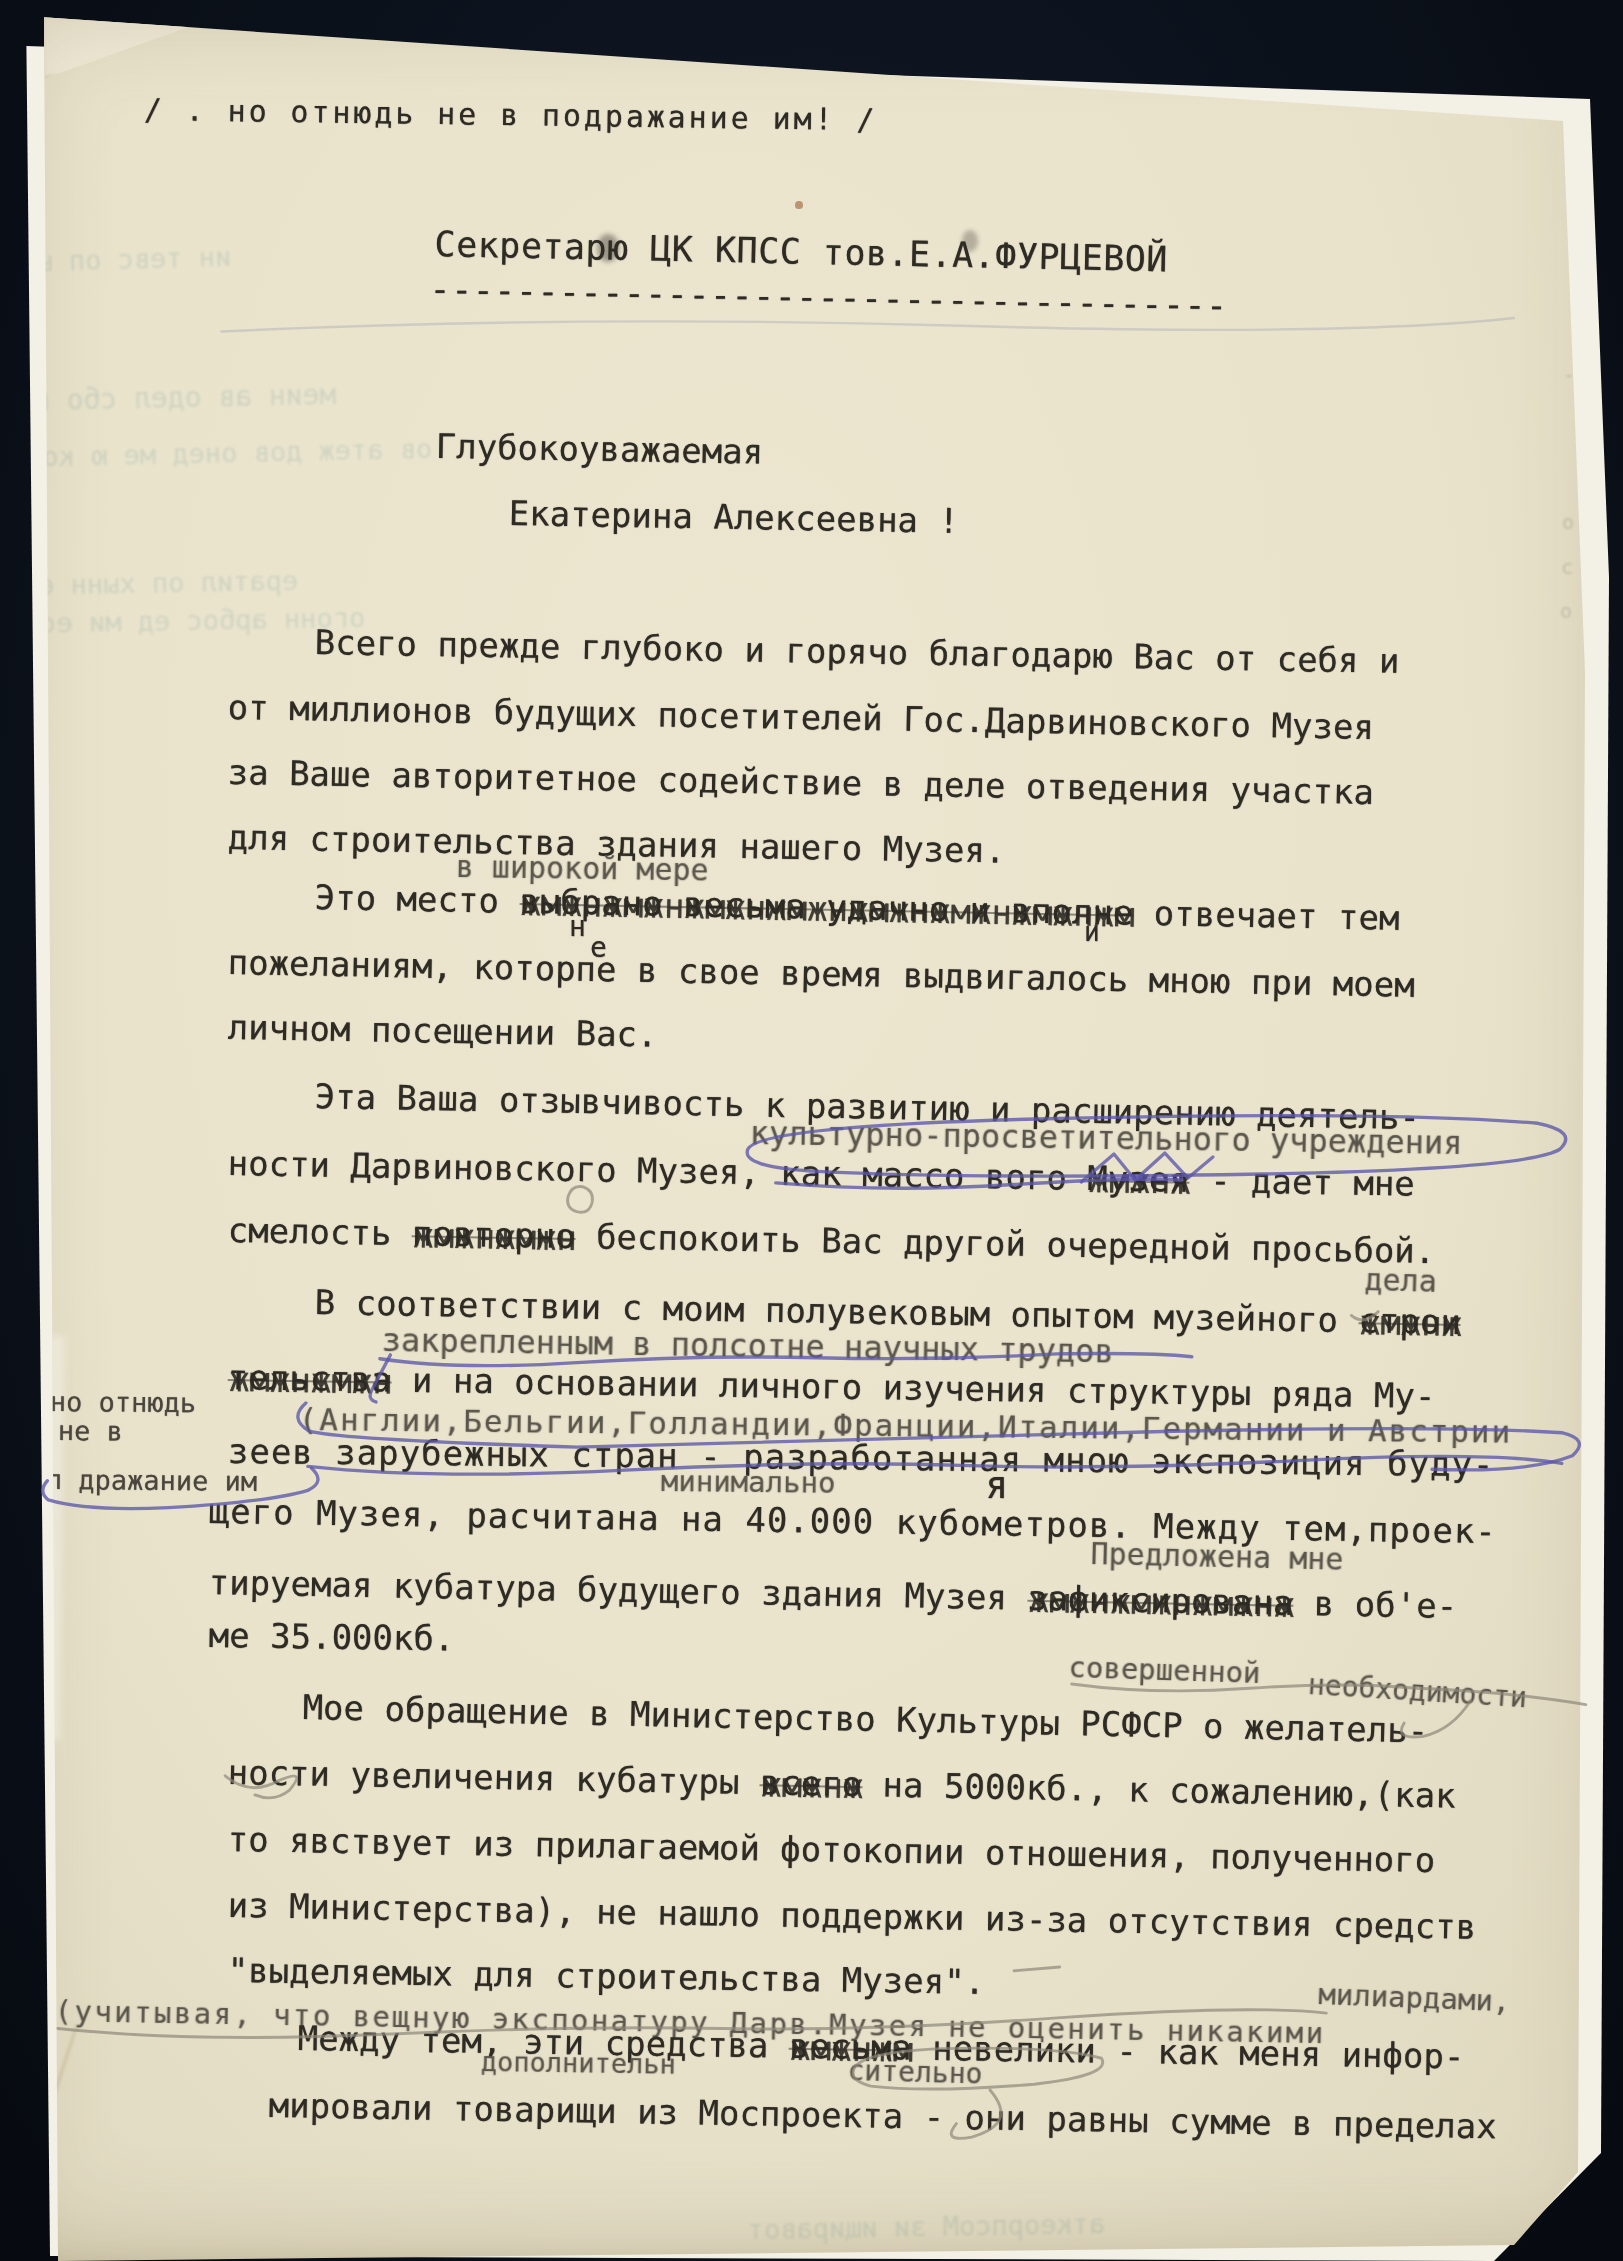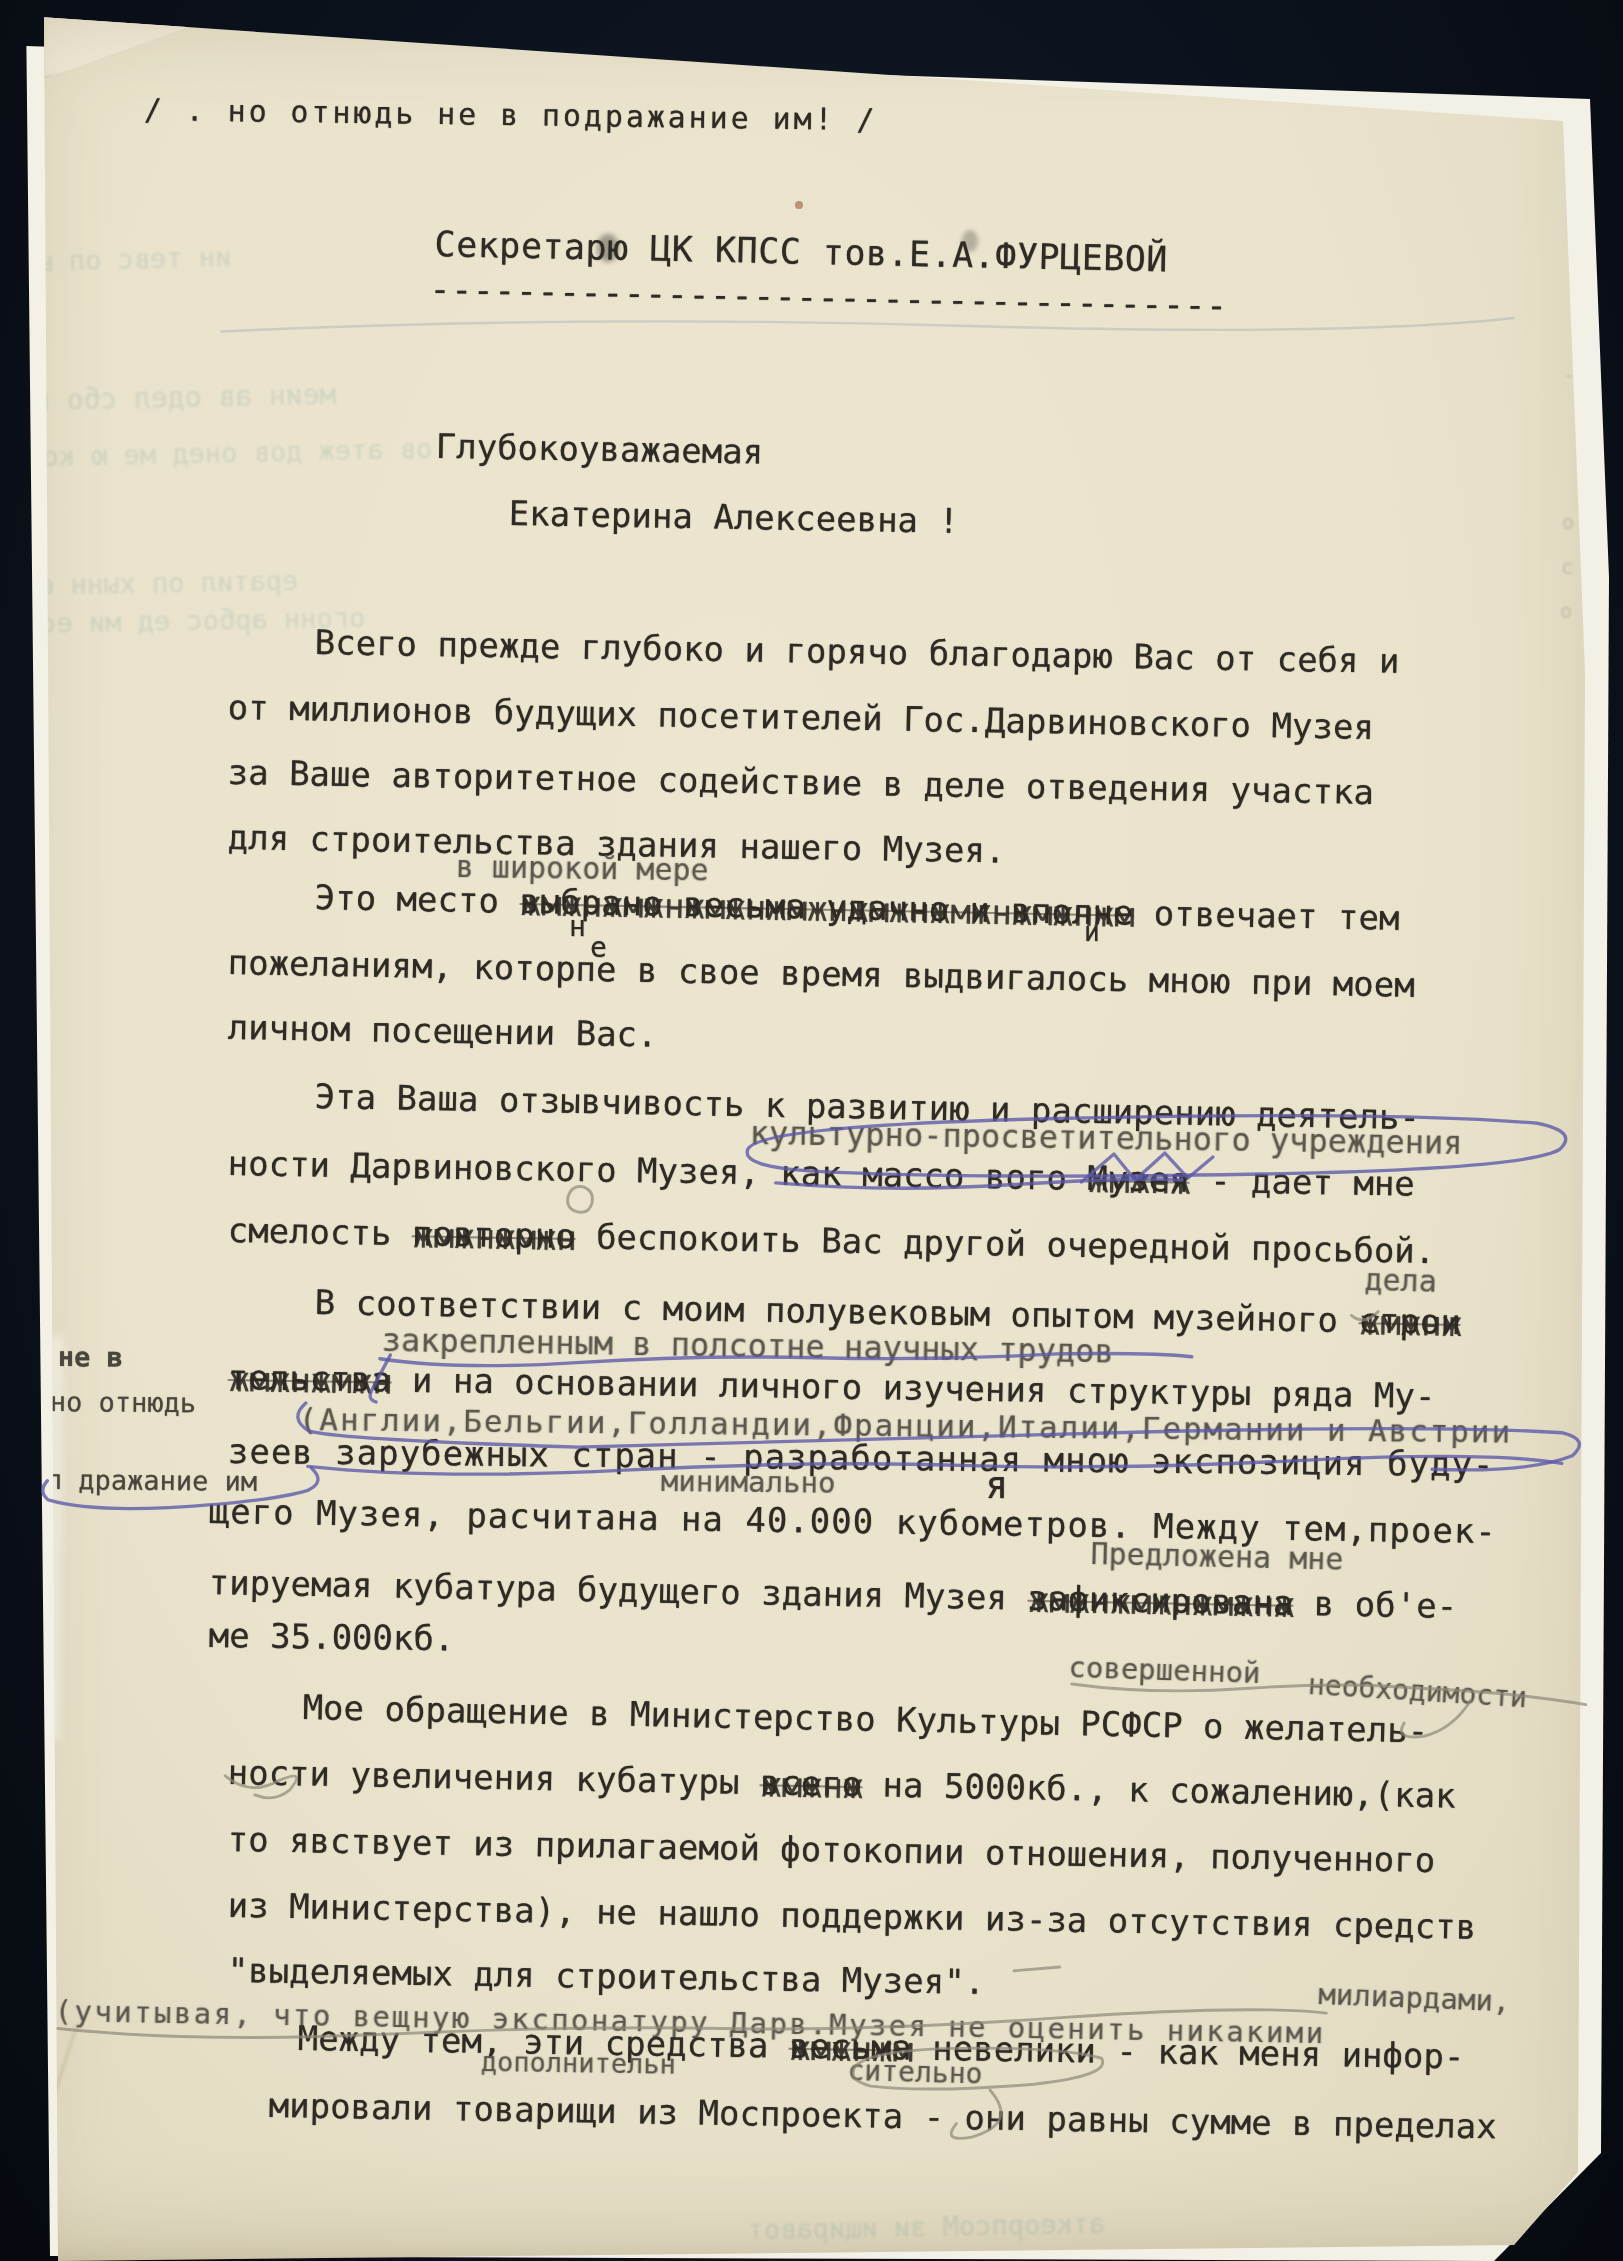--- a/index.html
+++ b/index.html
@@ -78,21 +78,21 @@
     <div class="line typed" style="left: 228px; top: 1010px; font-size: 34px; transform: rotate(1deg);"><span>личном посещении Вас.</span></div>
     <div class="line typed" style="left: 315px; top: 1079px; font-size: 34px; transform: rotate(1.1deg);"><span>Эта Ваша отзывчивость к развитию и расширению деятель-</span></div>
     <div class="line carbon" style="left: 750px; top: 1117px; font-size: 32px; transform: rotate(0.8deg);"><span>культурно-просветительного учреждения</span></div>
     <div class="line typed" style="left: 228px; top: 1146px; font-size: 34px; transform: rotate(1deg);"><span>ности Дарвиновского Музея, как массо вого </span><span class="struck" data-over="жмжнж">Музея</span><span> - дает мне</span></div>
     <div class="line typed" style="left: 228px; top: 1213px; font-size: 34px; transform: rotate(1deg);"><span>смелость </span><span class="struck" data-over="жмжнжмжн">повторно</span><span> беспокоить Вас другой очередной просьбой.</span></div>
     <div class="line carbon" style="left: 1365px; top: 1264px; font-size: 30px; transform: rotate(1.5deg);"><span>дела</span></div>
     <div class="line typed" style="left: 315px; top: 1285px; font-size: 34px; transform: rotate(1deg);"><span>В соответствии с моим полувековым опытом музейного </span><span class="struck" data-over="жмжнж">строи</span></div>
     <div class="line carbon" style="left: 382px; top: 1324px; font-size: 32px; transform: rotate(0.9deg);"><span>закрепленным в полсотне научных трудов</span></div>
     <div class="line typed" style="left: 228px; top: 1360px; font-size: 34px; transform: rotate(0.9deg);"><span class="struck" data-over="жмжнжмжн">тельства</span><span> и на основании личного изучения структуры ряда Му-</span></div>
     <div class="line typed faint" style="left: 50px; top: 1388px; font-size: 27px; transform: rotate(0.5deg);"><span>но отнюдь</span></div>
-    <div class="line typed faint" style="left: 58px; top: 1343px; font-size: 27px; transform: rotate(0.5deg); font-weight: bold;"><span>не в</span></div>
+    <div class="line typed faint" style="left: 58px; top: 1417px; font-size: 27px; transform: rotate(0.5deg);"><span>не в</span></div>
     <div class="line typed faint" style="left: 46px; top: 1466px; font-size: 27px; transform: rotate(0.5deg);"><span>п дражание им</span></div>
     <div class="line carbon" style="left: 299px; top: 1403px; font-size: 31px; letter-spacing: 1.9px; transform: rotate(0.6deg);"><span>(Англии,Бельгии,Голландии,Франции,Италии,Германии и Австрии</span></div>
     <div class="line typed" style="left: 228px; top: 1434px; font-size: 34px; letter-spacing: 1px; transform: rotate(0.6deg);"><span>зеев зарубежных стран - разработанная мною экспозиция буду-</span></div>
     <div class="line typed" style="left: 985px; top: 1465px; font-size: 39px; transform: rotate(0deg);"><span>я</span></div>
     <div class="line carbon" style="left: 661px; top: 1466px; font-size: 29px; transform: rotate(0.6deg);"><span>минимально</span></div>
     <div class="line typed" style="left: 209px; top: 1494px; font-size: 34px; letter-spacing: 1px; transform: rotate(0.9deg);"><span>щего Музея, расчитана на 40.000 кубометров. Между тем,проек-</span></div>
     <div class="line carbon" style="left: 1091px; top: 1538px; font-size: 30px; transform: rotate(1.3deg);"><span>Предложена мне</span></div>
     <div class="line typed" style="left: 209px; top: 1565px; font-size: 34px; transform: rotate(1.1deg);"><span>тируемая кубатура будущего здания Музея </span><span class="struck" data-over="жмжнжмжнжмжнж">зафиксирована</span><span> в об'е-</span></div>
     <div class="line typed" style="left: 209px; top: 1618px; font-size: 34px; transform: rotate(0.8deg);"><span>ме 35.000кб.</span></div>
     <div class="line carbon" style="left: 1069px; top: 1652px; font-size: 29px; transform: rotate(1.8deg);"><span>совершенной</span></div>

